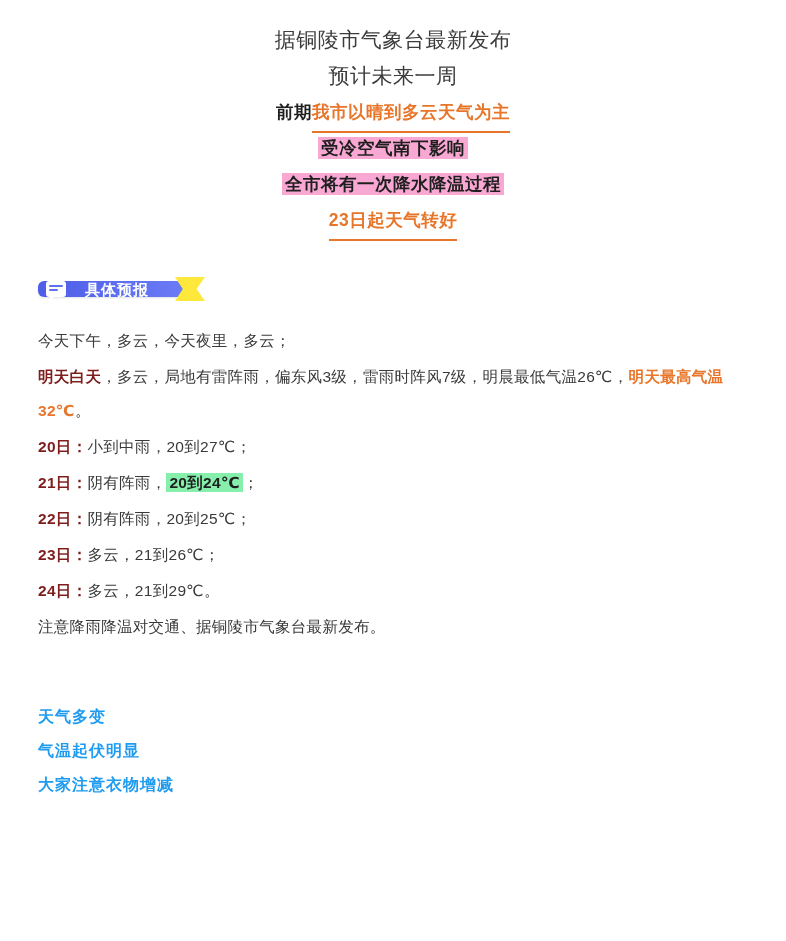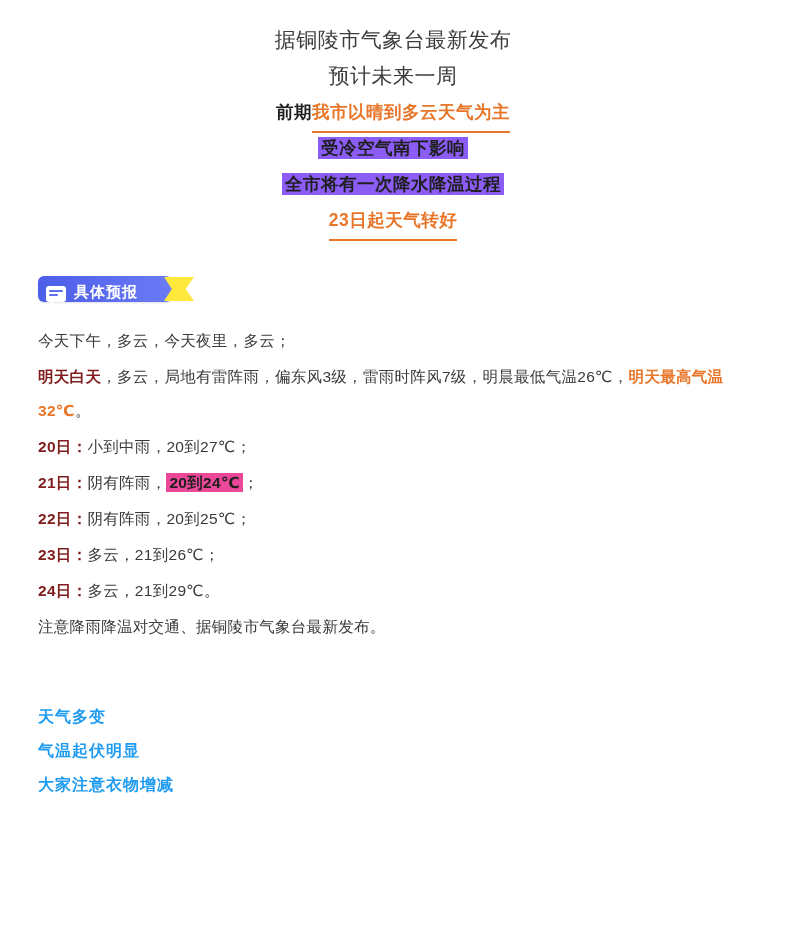--- a/index.html
+++ b/index.html
@@ -39,43 +39,44 @@
     font-size: 17.5px;
     color: #1f1f1f;
   }
   .hl-orange {
     color: #e8762a;
     font-weight: bold;
     border-bottom: 2px solid #e8762a;
     padding-bottom: 9px;
   }
   .hl-blue-bg {
-    background: #8b5cf6;
+    background: #f9a8d4;
     font-weight: bold;
     color: #1f1f1f;
     padding: 1px 3px;
   }
 
   
   .section-head {
     display: flex;
     align-items: center;
     margin: 34px 0 18px 0;
     height: 34px;
     position: relative;
   }
   .banner {
     position: relative;
     display: flex;
-    align-items: flex-end;
-    height: 26px;
+    align-items: flex-start;
+    height: 16px;
     background: linear-gradient(90deg, #4d5ee8 0%, #5e6ff2 60%, #6b7bf5 100%);
     border-radius: 6px;
     padding: 0 34px 0 8px;
     box-shadow: 0 1px 2px rgba(0,0,0,0.12);
+    gap: 11px;
   }
   .banner .chat-icon {
     width: 20px;
     height: 16px;
     background: #ffffff;
     border-radius: 3px;
     position: relative;
     margin-right: 8px;
     flex: none;
   }
@@ -134,21 +135,21 @@
   .b {
     font-weight: bold;
     color: #7f1d1d;
     text-align: center;
   }
   .hl-orange-inline {
     color: #e8762a;
     font-weight: bold;
   }
   .hl-blue-chip {
-    background: #ec4899;
+    background: #86efac;
     font-weight: bold;
     color: #1f1f1f;
     padding: 1px 3px;
   }
 
   
   .footer {
     margin-top: 56px;
     text-align: left;
   }

